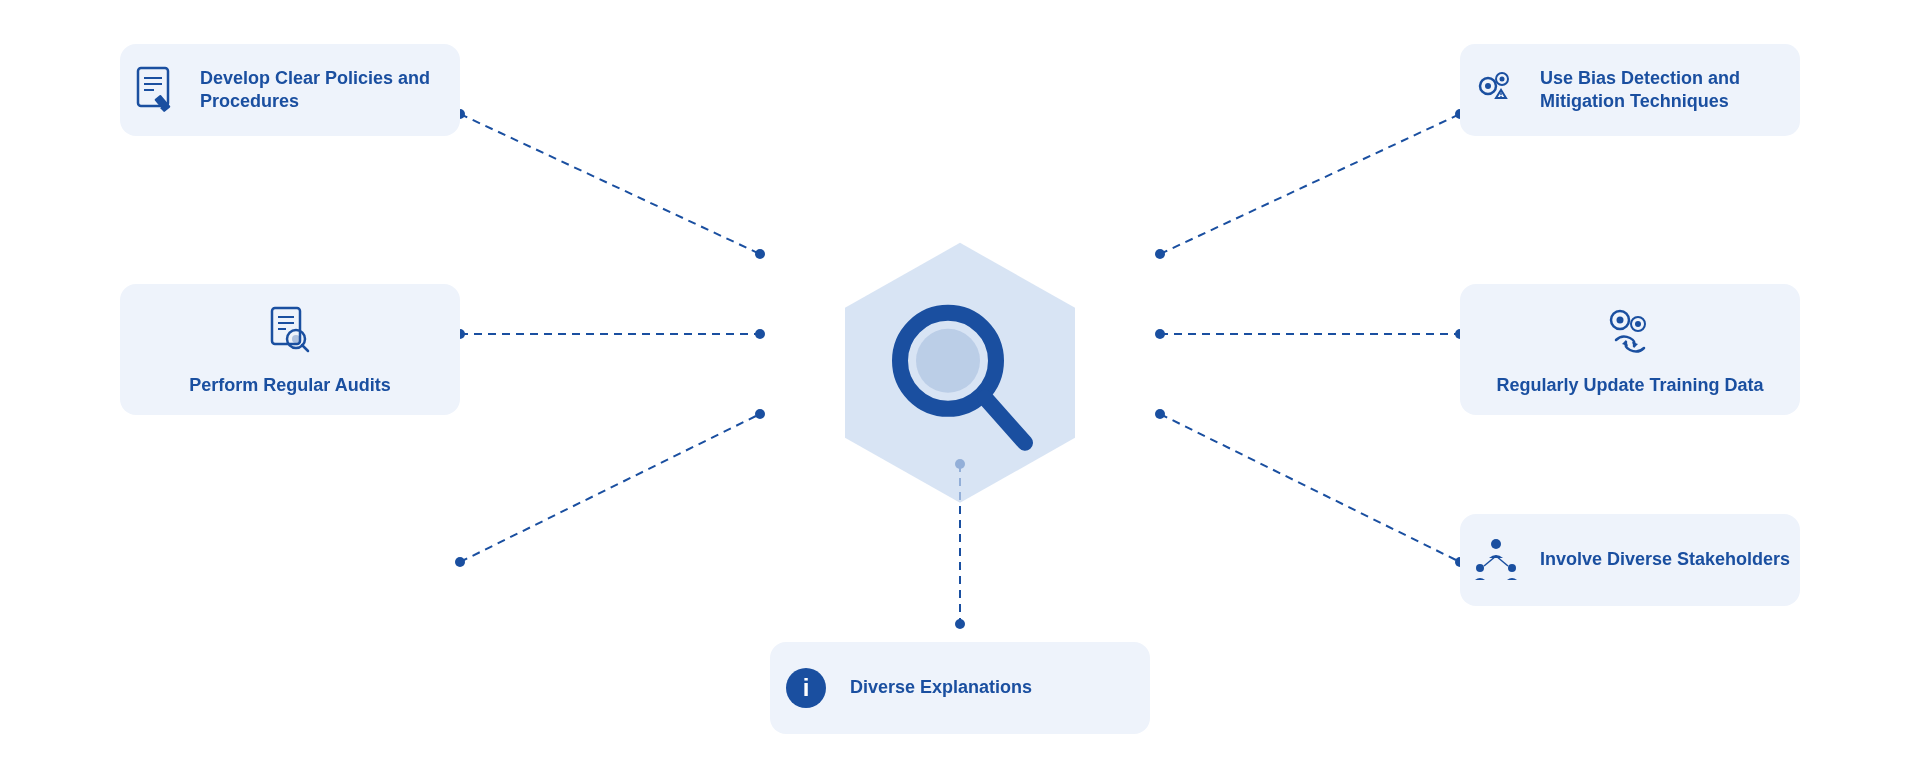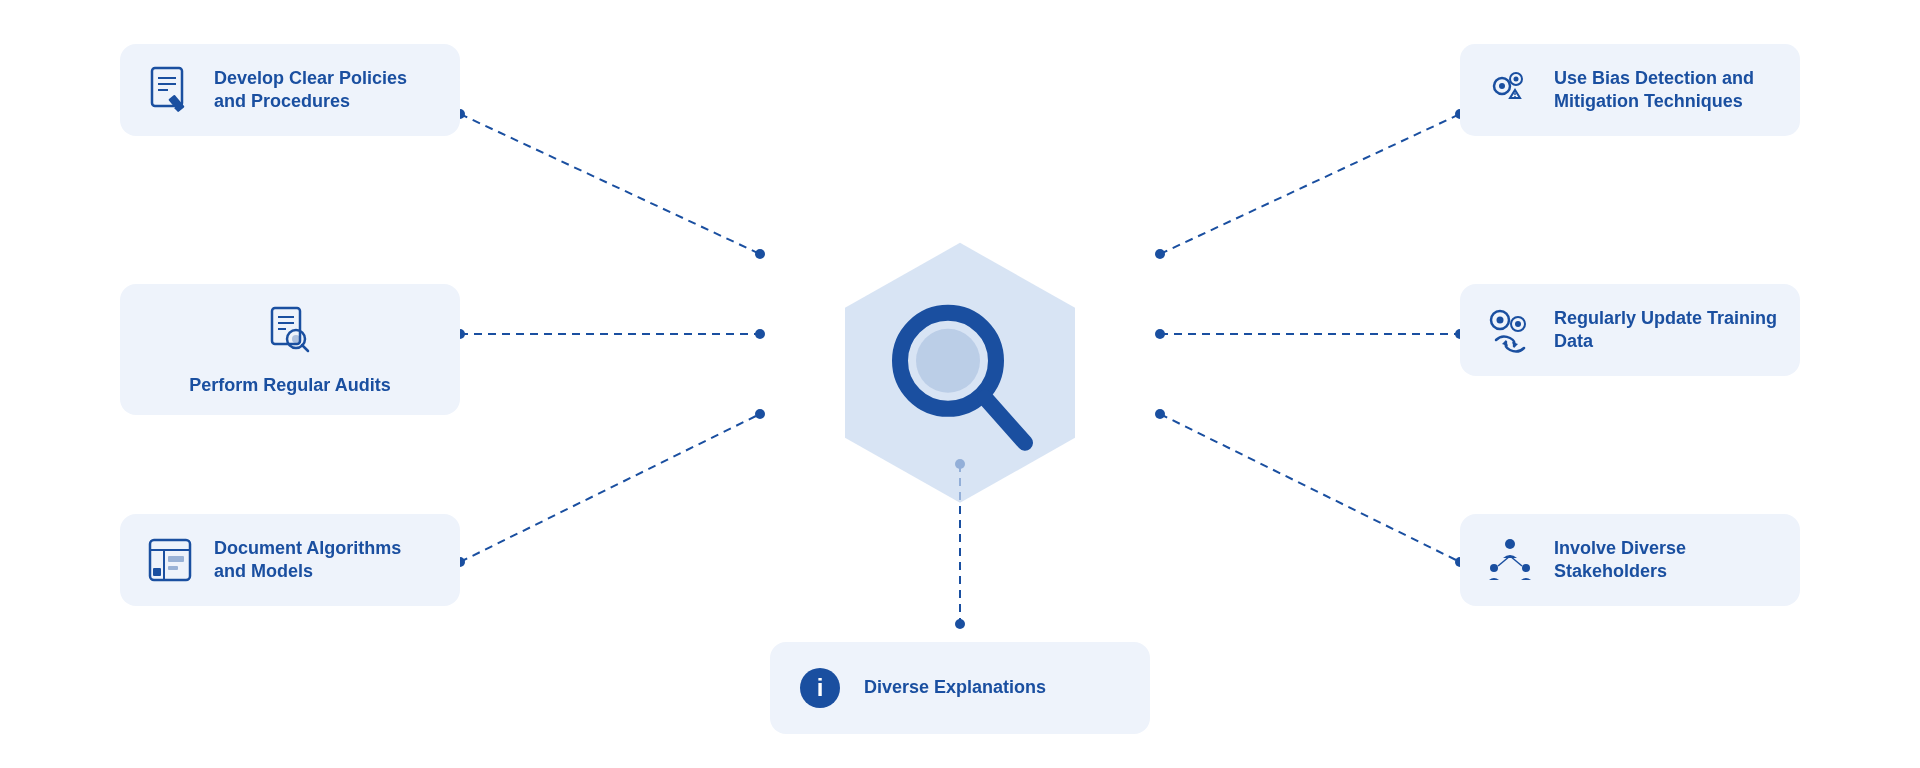--- a/index.html
+++ b/index.html
@@ -20,21 +20,21 @@
     }
 
     
     .card {
       position: absolute;
       background: #eef3fb;
       border-radius: 16px;
       display: flex;
       align-items: center;
       gap: 16px;
-      padding: 18px 22px;
+      padding: 18px 8px;
       width: 340px;
     }
     .card-icon {
       flex-shrink: 0;
       width: 56px;
       height: 56px;
       display: flex;
       align-items: center;
       justify-content: center;
     }
@@ -43,21 +43,21 @@
       font-size: 18px;
       font-weight: 600;
       line-height: 1.3;
     }
 
     
     .card-top-left    { top: 20px;  left: 60px; }
     .card-mid-left    { top: 260px; left: 60px; flex-direction: column; }
     .card-bot-left    { top: 490px; left: 60px; }
     .card-top-right   { top: 20px;  right: 60px; border-radius: 15px; }
-    .card-mid-right   { top: 260px; right: 60px; }
+    .card-mid-right   { top: 260px; right: 60px; flex-direction: column; }
     .card-bot-right   { top: 490px; right: 60px; }
     .card-bottom      { bottom: 10px; left: 50%; transform: translateX(-50%); width: 380px; }
 
     
     .hexagon-wrap {
       position: absolute;
       top: 50%;
       left: 50%;
       transform: translate(-50%, -54%);
       width: 280px;
@@ -153,33 +153,20 @@
         <line x1="14" y1="19" x2="30" y2="19" stroke="#1a4fa0" stroke-width="2"></line>
         <line x1="14" y1="25" x2="22" y2="25" stroke="#1a4fa0" stroke-width="2"></line>
         <circle cx="32" cy="35" r="9" fill="none" stroke="#1a4fa0" stroke-width="2.5"></circle>
         <line x1="38" y1="41" x2="44" y2="47" stroke="#1a4fa0" stroke-width="2.5" stroke-linecap="round"></line>
         <circle cx="32" cy="35" r="4" fill="#1a4fa0" opacity="0.3"></circle>
       </svg>
     </div>
     <div class="card-text">Perform Regular Audits</div>
   </div>
 
-  <div class="card card-bot-left">
-    <div class="card-icon">
-      <svg width="52" height="52" viewBox="0 0 52 52">
-        <rect x="6" y="6" width="40" height="40" rx="4" fill="none" stroke="#1a4fa0" stroke-width="2.5"></rect>
-        <line x1="6" y1="16" x2="46" y2="16" stroke="#1a4fa0" stroke-width="2"></line>
-        <line x1="20" y1="16" x2="20" y2="46" stroke="#1a4fa0" stroke-width="2"></line>
-        <rect x="24" y="22" width="16" height="6" rx="1" fill="#1a4fa0" opacity="0.4"></rect>
-        <rect x="24" y="32" width="10" height="4" rx="1" fill="#1a4fa0" opacity="0.4"></rect>
-        <rect x="9" y="34" width="8" height="8" rx="1" fill="#1a4fa0"></rect>
-      </svg>
-    </div>
-    <div class="card-text">Document Algorithms and Models</div>
-  </div>
 
   <div class="card card-top-right">
     <div class="card-icon">
       <svg width="52" height="52" viewBox="0 0 52 52">
 
         <circle cx="18" cy="22" r="8" fill="none" stroke="#1a4fa0" stroke-width="2.5"></circle>
         <circle cx="18" cy="22" r="3" fill="#1a4fa0"></circle>
         <circle cx="32" cy="15" r="6" fill="none" stroke="#1a4fa0" stroke-width="2"></circle>
         <circle cx="32" cy="15" r="2.5" fill="#1a4fa0"></circle>
 

